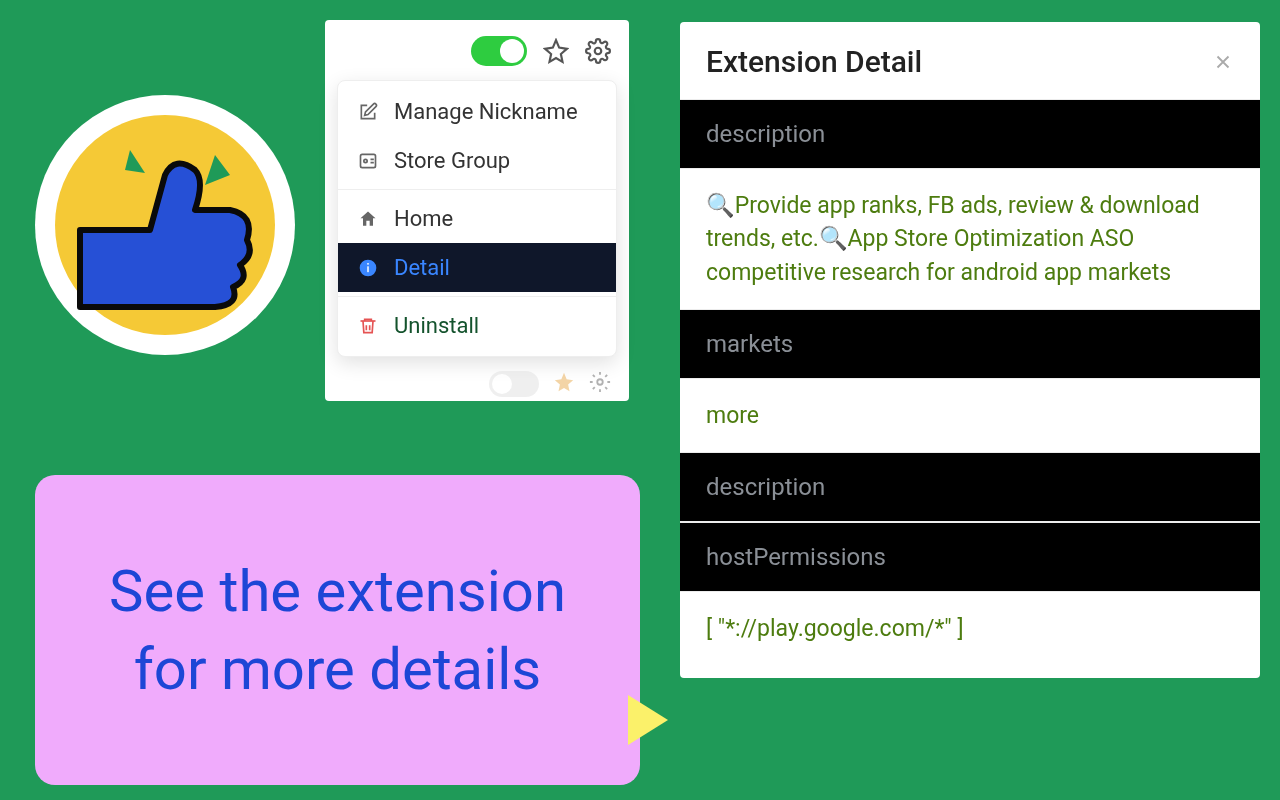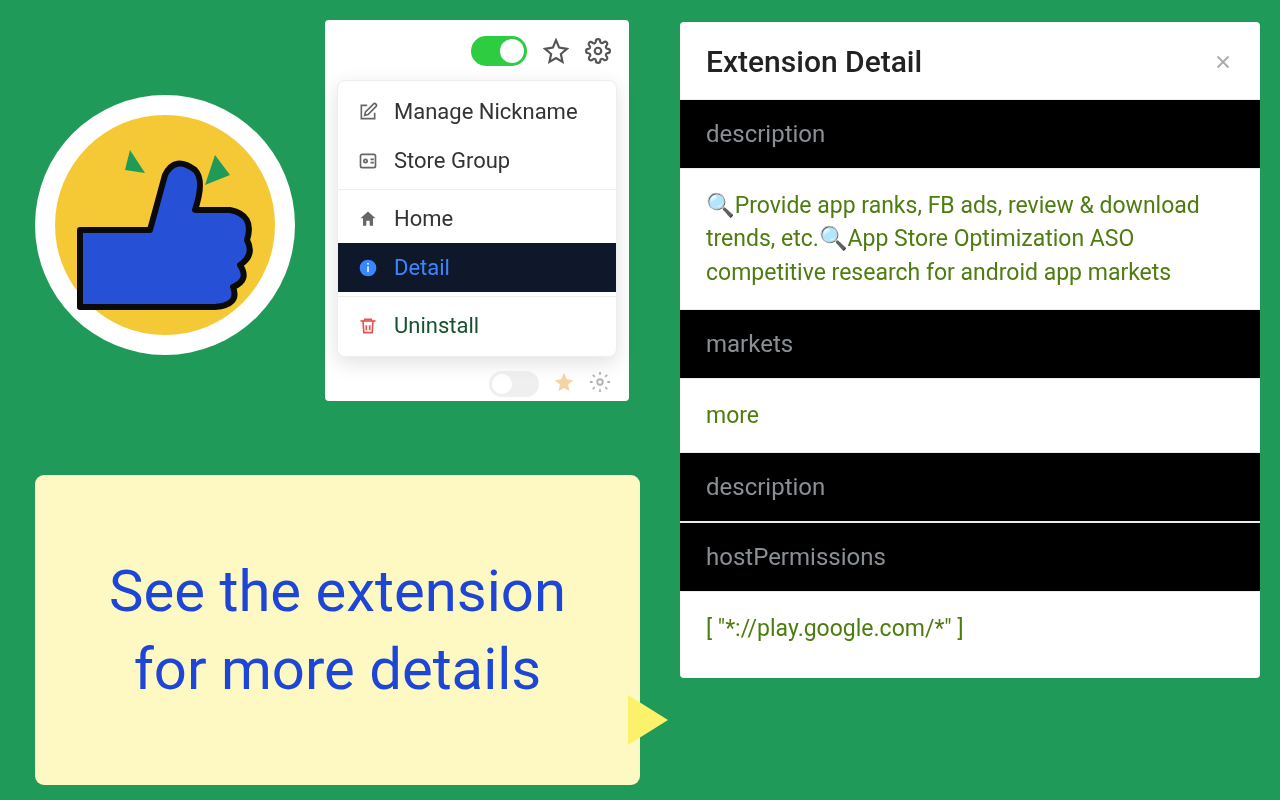--- a/index.html
+++ b/index.html
@@ -37,22 +37,22 @@
     position: relative;
   }
 
   
   .speech {
     position: absolute;
     left: 35px;
     top: 475px;
     width: 605px;
     height: 310px;
-    background: #fef9c3;
-    border-radius: 9px;
+    background: #f0abfc;
+    border-radius: 20px;
     display: flex;
     align-items: center;
     justify-content: center;
     text-align: center;
     padding: 20px 40px;
   }
   .speech::after {
     content: "";
     position: absolute;
     right: -28px;

